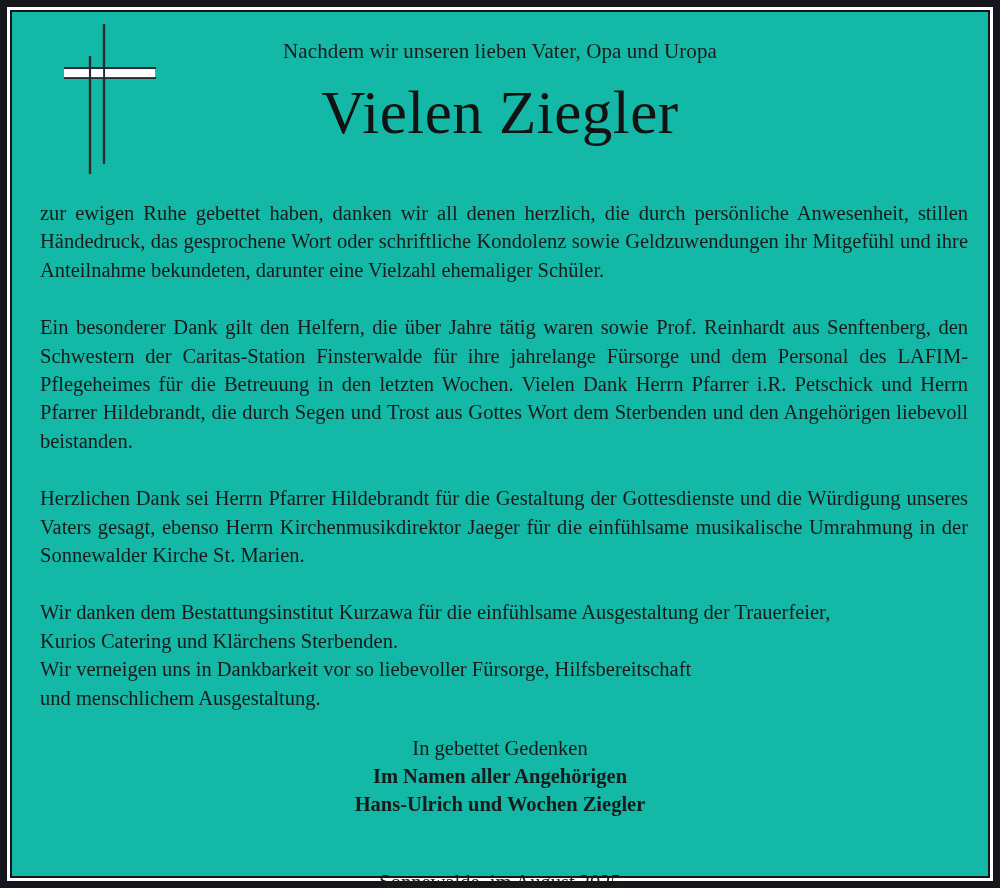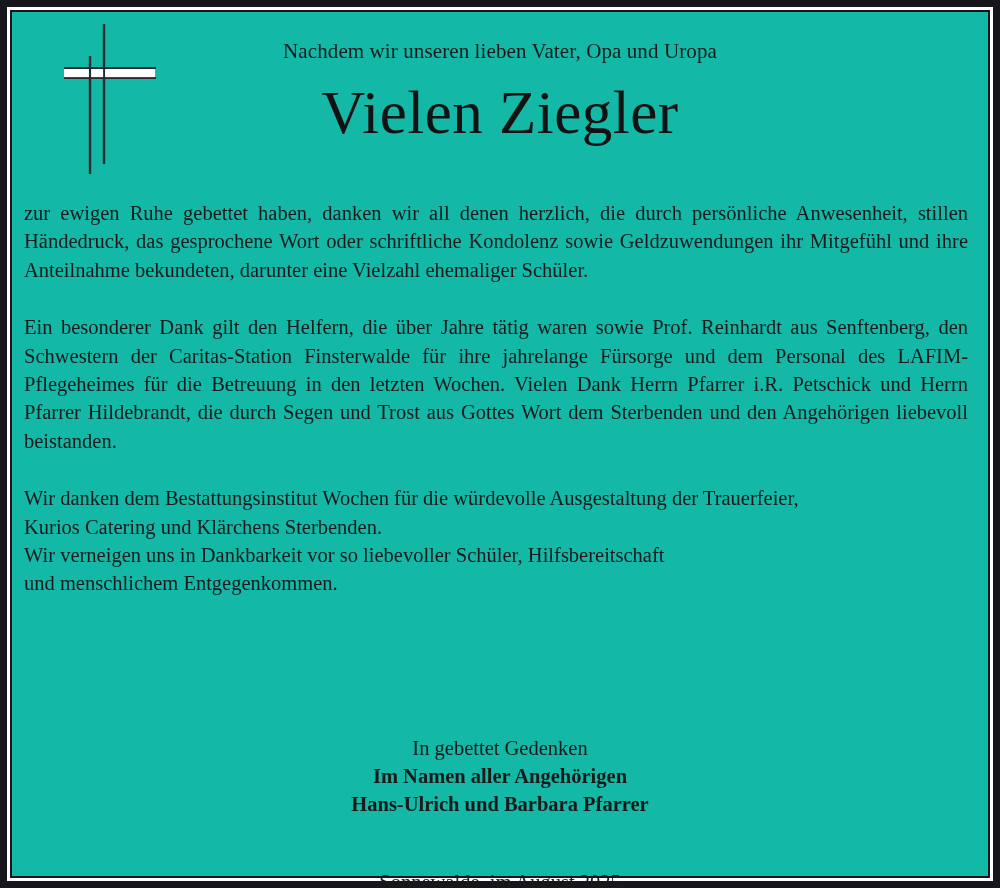--- a/index.html
+++ b/index.html
@@ -77,21 +77,21 @@
     font-size: 61px;
     line-height: 70px;
     font-weight: 400;
     letter-spacing: 0.5px;
     color: #121212;
   }
 
   
   .body-block {
     position: absolute;
-    left: 12px;
+    left: 28px;
     right: 20px;
     top: 187px;
   }
   .para {
     text-align: justify;
     text-justify: inter-word;
     font-size: 20.5px;
     line-height: 28.4px;
     margin: 0 0 29px 0;
     color: #1a1a1a;
@@ -166,30 +166,31 @@
     </div>
 
     <div class="header">
       <div class="eyebrow">Nachdem wir unseren lieben Vater, Opa und Uropa</div>
       <div class="deceased-name">Vielen Ziegler</div>
     </div>
 
     <div class="body-block">
       <p class="para">zur ewigen Ruhe gebettet haben, danken wir all denen herzlich, die durch persönliche Anwesenheit, stillen Händedruck, das gesprochene Wort oder schriftliche Kondolenz sowie Geldzuwendungen ihr Mitgefühl und ihre Anteilnahme bekundeten, darunter eine Vielzahl ehemaliger Schüler.</p>
       <p class="para">Ein besonderer Dank gilt den Helfern, die über Jahre tätig waren sowie Prof. Reinhardt aus Senftenberg, den Schwestern der Caritas-Station Finsterwalde für ihre jahrelange Fürsorge und dem Personal des LAFIM-Pflegeheimes für die Betreuung in den letzten Wochen. Vielen Dank Herrn Pfarrer i.R. Petschick und Herrn Pfarrer Hildebrandt, die durch Segen und Trost aus Gottes Wort dem Sterbenden und den Angehörigen liebevoll beistanden.</p>
+      <p class="para">Herzlichen Dank sei Herrn Pfarrer Hildebrandt für die Gestaltung der Gottesdienste und die Würdigung unseres Vaters gesagt, ebenso Herrn Kirchenmusikdirektor Jaeger für die einfühlsame musikalische Umrahmung in der Sonnewalder Kirche St. Marien.</p>
       <p class="para ragged">
-        <span class="ln">Wir danken dem Bestattungsinstitut Wochen für die würdevolle Ausgestaltung der Trauerfeier,</span>
+        <span class="ln">Wir danken dem Bestattungsinstitut Kurzawa für die einfühlsame Ausgestaltung der Trauerfeier,</span>
         <span class="ln">Kurios Catering und Klärchens Sterbenden.</span>
-        <span class="ln">Wir verneigen uns in Dankbarkeit vor so liebevoller Schüler, Hilfsbereitschaft</span>
-        <span class="ln">und menschlichem Entgegenkommen.</span>
+        <span class="ln">Wir verneigen uns in Dankbarkeit vor so liebevoller Fürsorge, Hilfsbereitschaft</span>
+        <span class="ln">und menschlichem Ausgestaltung.</span>
       </p>
     </div>
 
     <div class="closing">
       <div class="closing-line">In gebettet Gedenken</div>
       <div class="closing-line bold">Im Namen aller Angehörigen</div>
-      <div class="closing-line bold">Hans-Ulrich und Barbara Pfarrer</div>
+      <div class="closing-line bold">Hans-Ulrich und Wochen Ziegler</div>
     </div>
 
     <div class="place-date">Sonnewalde, im August 2025</div>
 
   </div>
 </div>
 
 </body></html>

